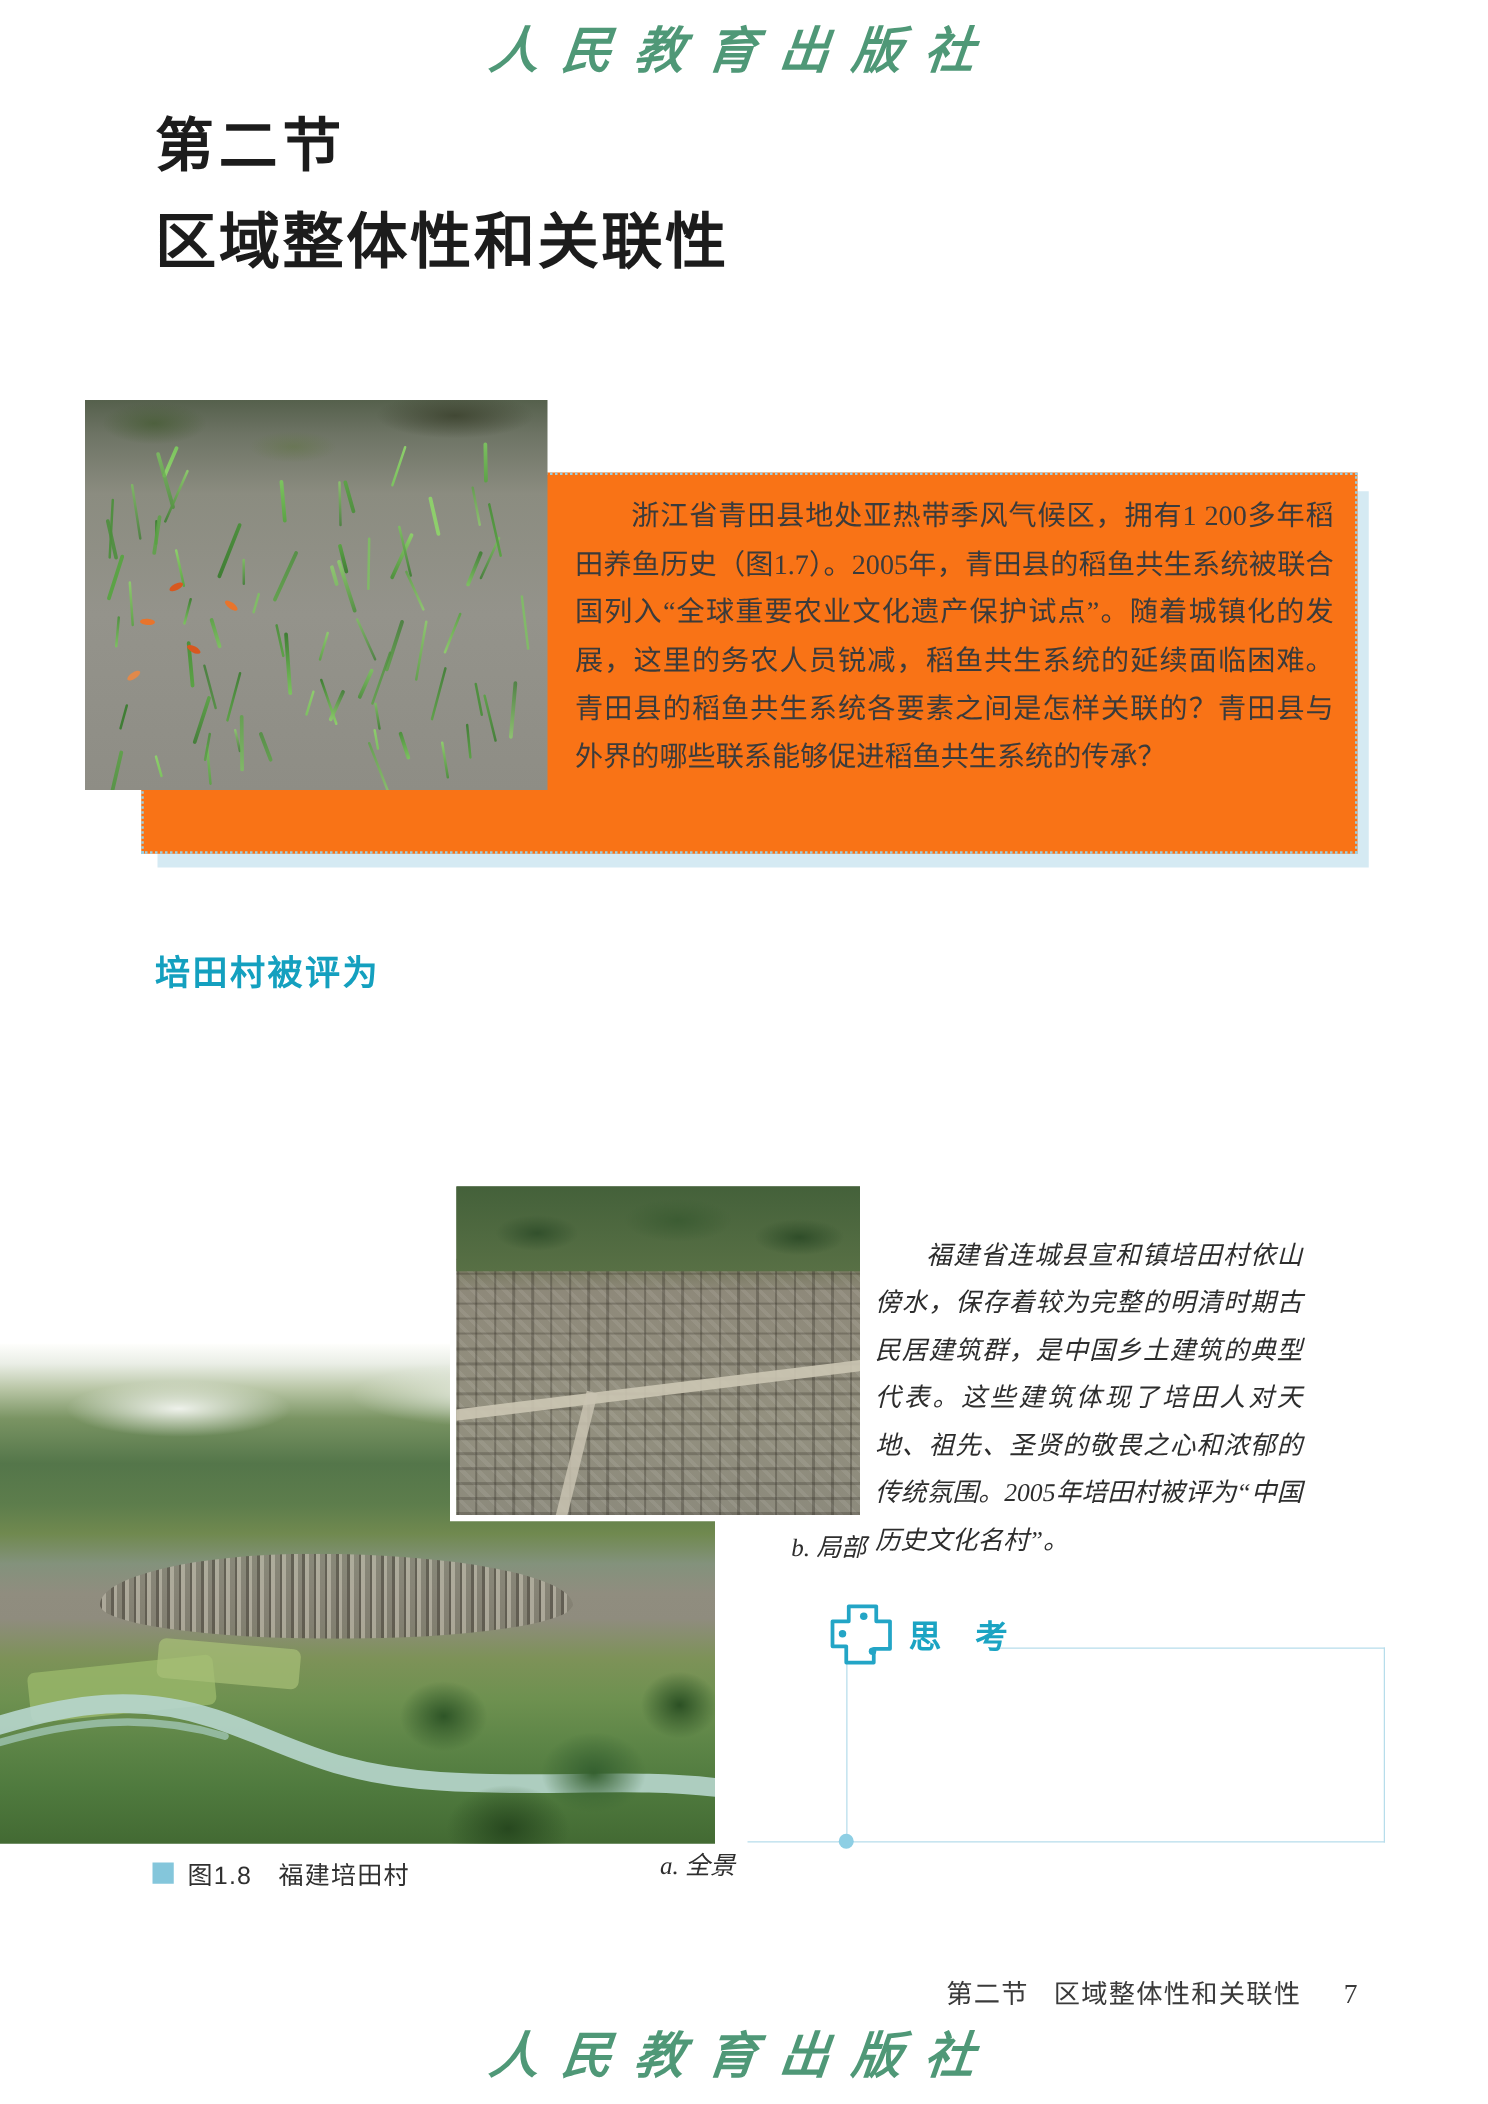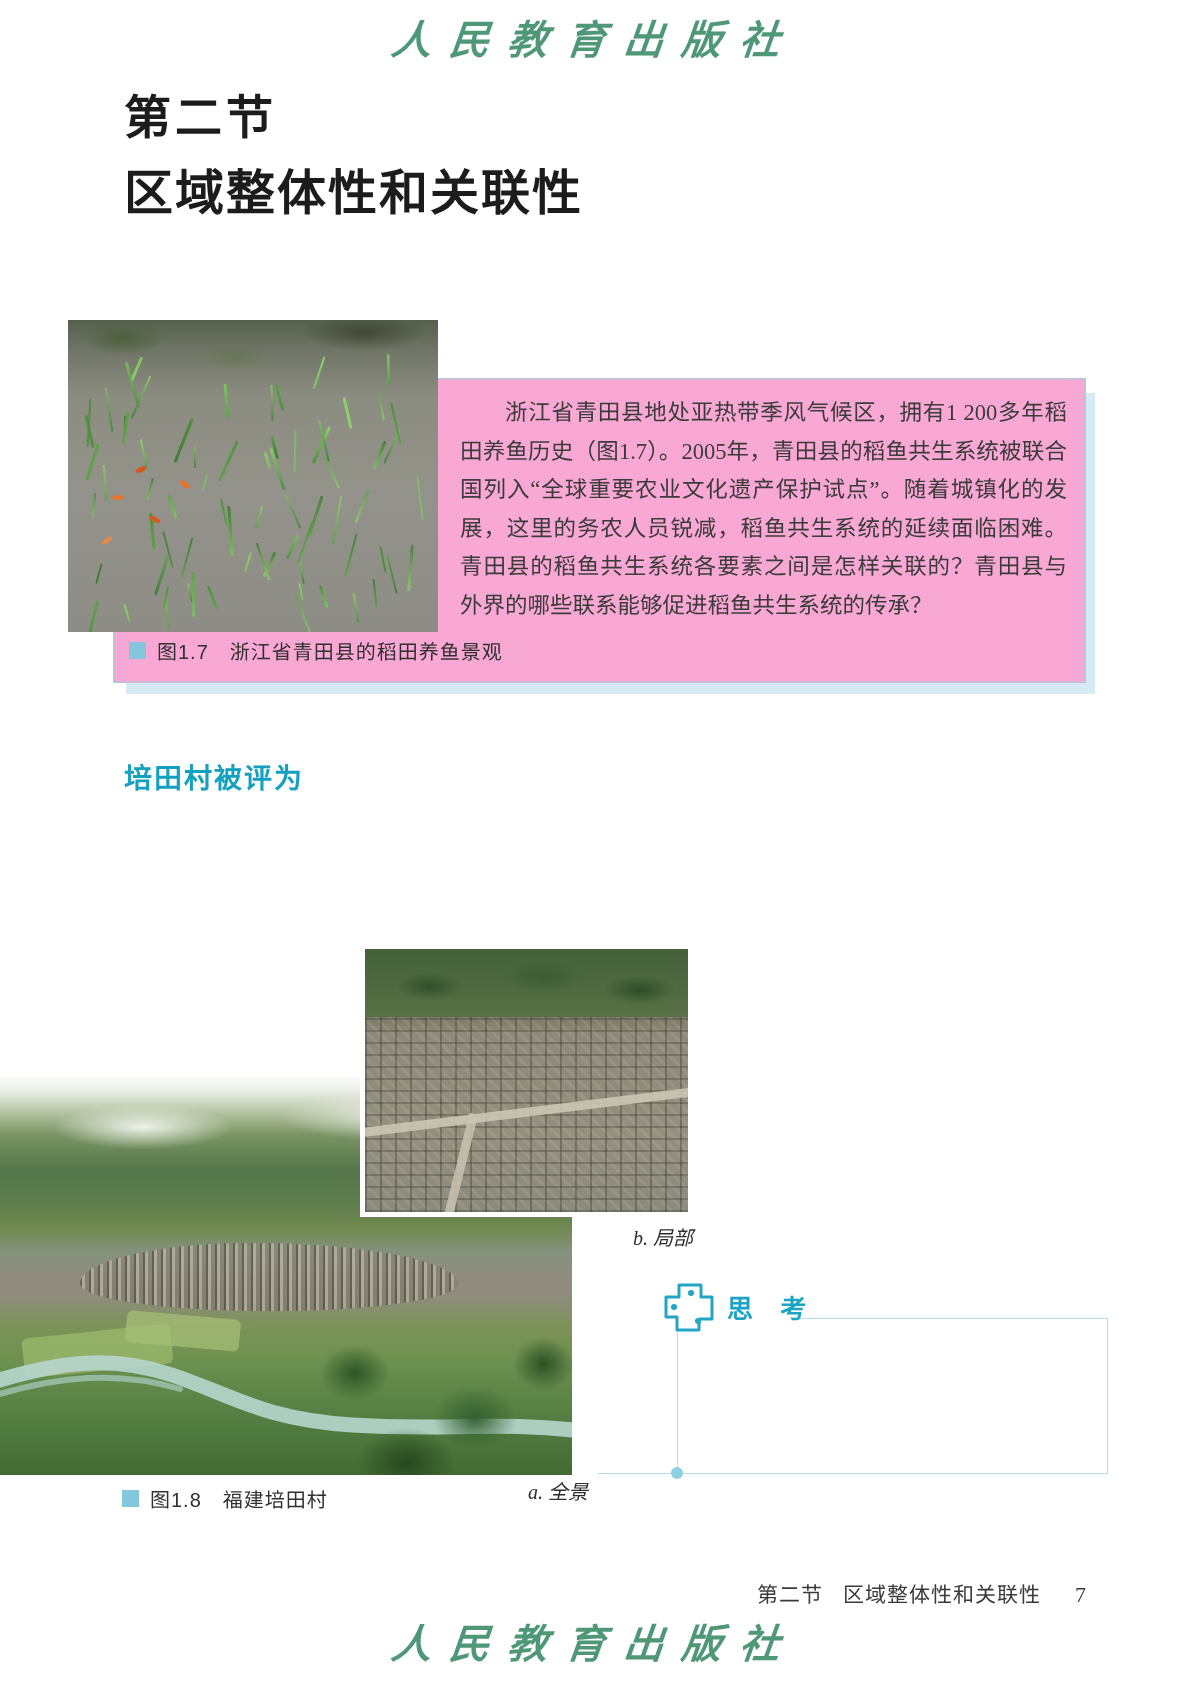--- a/index.html
+++ b/index.html
@@ -15,21 +15,21 @@
 
   
   .chapter{position:absolute;left:124px;top:88px;color:#1c1c1c;
            font-family:"Liberation Serif","DejaVu Serif",serif;font-weight:bold;}
   .chapter .line1{font-size:47px;line-height:60px;letter-spacing:4px;}
   .chapter .line2{font-size:49px;line-height:60px;margin-top:16px;letter-spacing:2px;}
 
   
   .intro-box{position:absolute;left:113px;top:378px;width:973px;height:305px;
              border:2px dotted #9ccfe0;box-sizing:border-box;
-             box-shadow:11px 13px 0 -2px #d5eaf3;background:#f9a8d4;z-index:1;}
+             box-shadow:11px 13px 0 -2px #d5eaf3;background:#f97316;z-index:1;}
   .intro-text{position:absolute;left:345px;top:14px;width:607px;
               font-size:22.5px;line-height:38.5px;color:#3b3b3b;
               text-align:justify;text-indent:2em;}
   .fig-caption{position:absolute;display:flex;align-items:center;gap:11px;
                font-family:"Liberation Sans","DejaVu Sans",sans-serif;
                font-size:20px;color:#303030;letter-spacing:1px;}
   .fig-caption .sq{width:17px;height:17px;background:#84c6db;flex:0 0 auto;}
   .intro-box .fig-caption{left:14px;top:256px;}
 
   
@@ -142,24 +142,20 @@
 
   <div class="logo top">人民教育出版社</div>
 
   <div class="chapter">
     <div class="line1">第二节</div>
     <div class="line2">区域整体性和关联性</div>
   </div>
 
   <div class="intro-box">
     <div class="intro-text">浙江省青田县地处亚热带季风气候区，拥有1 200多年稻田养鱼历史（图1.7）。2005年，青田县的稻鱼共生系统被联合国列入“全球重要农业文化遗产保护试点”。随着城镇化的发展，这里的务农人员锐减，稻鱼共生系统的延续面临困难。青田县的稻鱼共生系统各要素之间是怎样关联的？青田县与外界的哪些联系能够促进稻鱼共生系统的传承？</div>
-    <div class="fig-caption">
-      <span class="sq"></span>
-      <span>图1.7　浙江省青田县的稻田养鱼景观</span>
-    </div>
   </div>
 
   <div class="photo-rice" id="photo-rice">
       <div class="blade" style="width: 3px; height: 46.1201px; left: 92.063%; top: 72.2069%; background: linear-gradient(rgb(62, 125, 51), rgb(142, 208, 107)); transform: rotate(4.79702deg); opacity: 0.76348;"></div>
       <div class="blade" style="width: 3px; height: 39.9019px; left: 68.1848%; top: 33.6514%; background: linear-gradient(rgb(142, 208, 107), rgb(76, 143, 60)); transform: rotate(24.665deg); opacity: 0.973416;"></div>
       <div class="blade" style="width: 2px; height: 22.2105px; left: 62.8745%; top: 77.5568%; background: linear-gradient(rgb(124, 196, 95), rgb(62, 125, 51)); transform: rotate(-9.3765deg); opacity: 0.873682;"></div>
       <div class="blade" style="width: 2px; height: 38.7989px; left: 52.4284%; top: 71.2071%; background: linear-gradient(rgb(62, 125, 51), rgb(142, 208, 107)); transform: rotate(-18.9324deg); opacity: 0.976623;"></div>
       <div class="blade" style="width: 2px; height: 32.1609px; left: 84.2539%; top: 22.0343%; background: linear-gradient(rgb(90, 163, 68), rgb(142, 208, 107)); transform: rotate(-10.7928deg); opacity: 0.757547;"></div>
       <div class="blade" style="width: 2px; height: 49.309px; left: 63.5362%; top: 87.1743%; background: linear-gradient(rgb(90, 163, 68), rgb(142, 208, 107)); transform: rotate(-21.3775deg); opacity: 0.765837;"></div>
       <div class="blade" style="width: 3px; height: 30.2184px; left: 83.9049%; top: 38.3554%; background: linear-gradient(rgb(62, 125, 51), rgb(124, 196, 95)); transform: rotate(22.153deg); opacity: 0.902728;"></div>
@@ -250,20 +246,21 @@
   <div class="photo-aerial">
     <div class="grid"></div>
     <div class="forest"></div>
     <div class="road1"></div>
     <div class="road2"></div>
   </div>
 
   <div class="label-kai label-b">b. 局部</div>
   <div class="label-kai label-a">a. 全景</div>
 
+  <div class="peitian-para">福建省连城县宣和镇培田村依山傍水，保存着较为完整的明清时期古民居建筑群，是中国乡土建筑的典型代表。这些建筑体现了培田人对天地、祖先、圣贤的敬畏之心和浓郁的传统氛围。2005年培田村被评为“中国历史文化名村”。</div>
 
   <svg class="think-icon" width="58" height="54" viewBox="0 0 58 54">
     <path d="M19 5 h22 v12 h11 v22 h-13 v11 h-22 v-13 h-11 v-20 h13 z" fill="none" stroke="#23a5c6" stroke-width="3" stroke-linejoin="round"></path>
     <circle cx="14" cy="27" r="3" fill="#23a5c6"></circle>
     <circle cx="31" cy="13" r="3" fill="#23a5c6"></circle>
     <circle cx="38" cy="41" r="3" fill="#23a5c6"></circle>
   </svg>
   <div class="think-title">思 考</div>
   <div class="think-topline"></div>
   <div class="think-box"></div>

